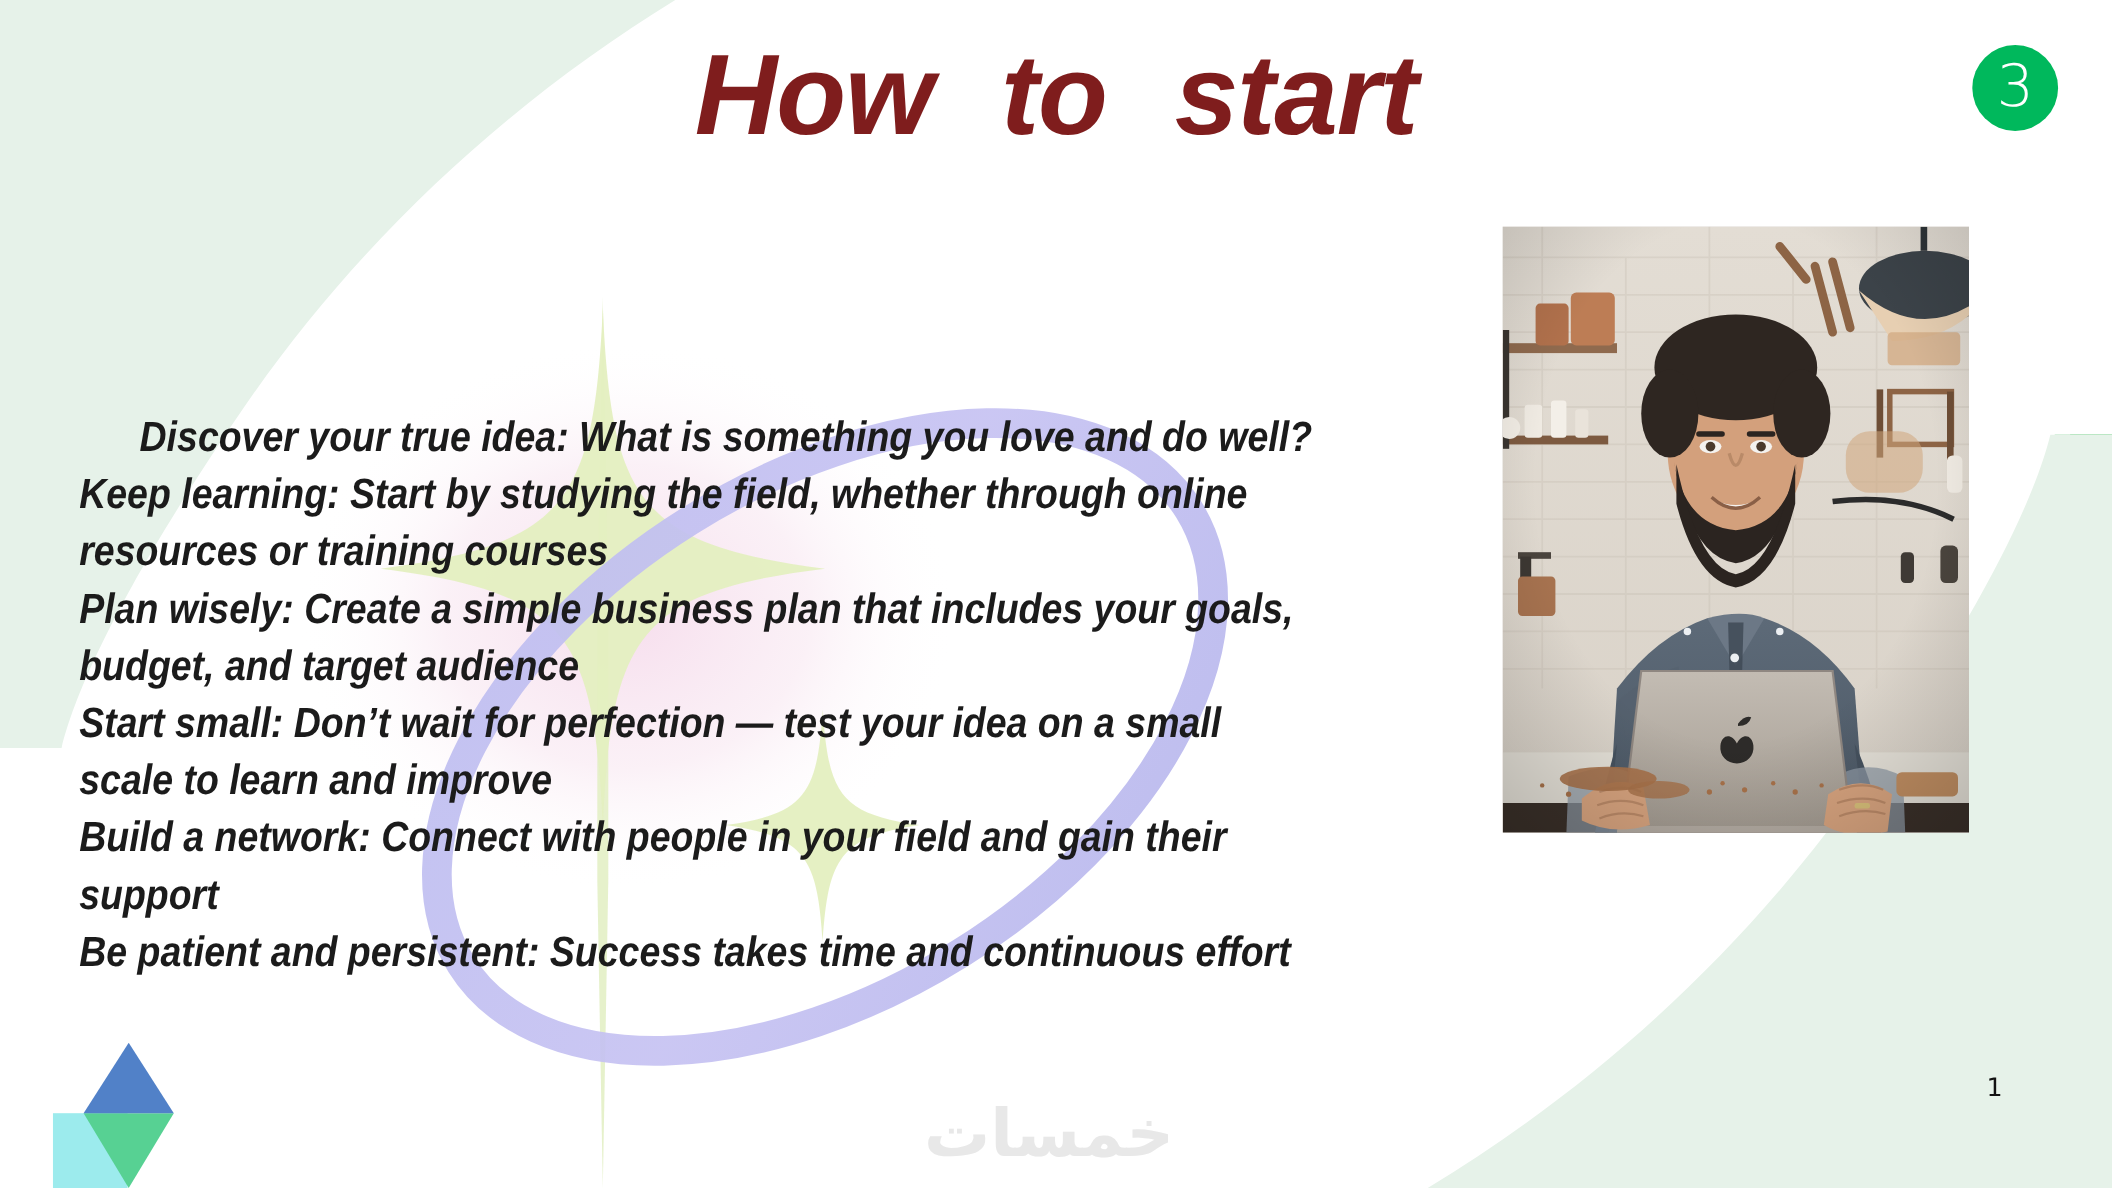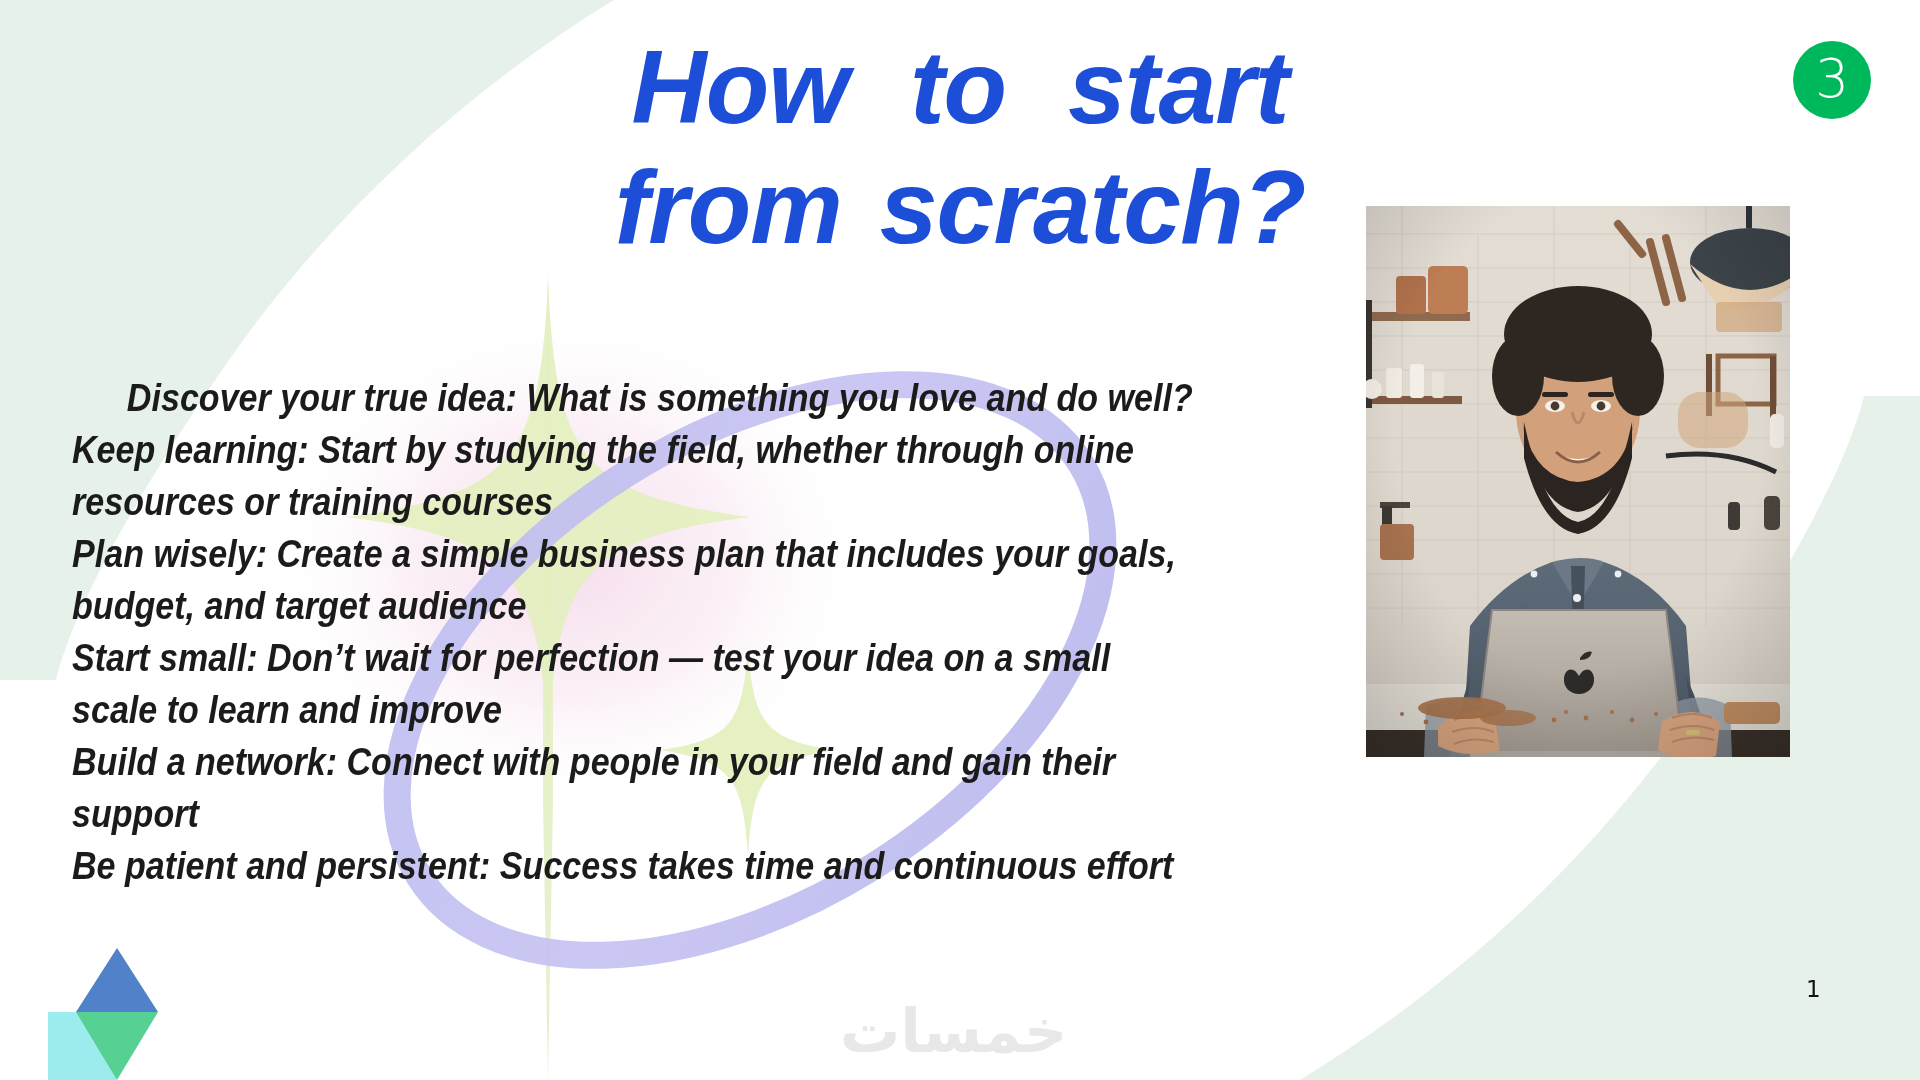--- a/index.html
+++ b/index.html
@@ -14,21 +14,21 @@
 
   
   #bg-art{position:absolute;left:250px;top:270px;width:1000px;height:810px;pointer-events:none;}
 
   
   #title{
     position:absolute;left:430px;top:28px;width:1060px;
     font-weight:bold;font-style:italic;
     font-size:104px;line-height:1.15;
     letter-spacing:-1px;
-    color:#1d4ed8;
+    color:#7f1d1d;
     text-align:center;
     white-space:pre-line;
     word-spacing:34px;
   }
   #title .l2{word-spacing:10px;}
 
   
   #badge{
     position:absolute;left:1793px;top:41px;width:78px;height:78px;
     border-radius:50%;
@@ -161,21 +161,21 @@
            C514 491 503 509 498 586
            C493 509 482 491 410 480
            C482 470 493 452 498 375 Z" fill="#e4efc0" opacity="0.95"></path>
 
       <g transform="rotate(-32 500 400)">
         <ellipse cx="500" cy="400" rx="390" ry="232" fill="none" stroke="url(#ringgrad)" stroke-width="27" opacity="0.92"></ellipse>
       </g>
     </svg>
   </div>
 
-  <div id="title"><span>How   to   start</span><br><span class="l2">from scratch?</span></div>
+  <div id="title"><span>How   to   start</span><br></div>
 
   <div id="badge" style="background: rgb(0, 184, 92);">
     <span>3</span>
   </div>
 
   <div id="body-copy">
     <p class="first">Discover your true idea: What is something you love and do well?</p>
     <p>Keep learning: Start by studying the field, whether through online</p>
     <p>resources or training courses</p>
     <p>Plan wisely: Create a simple business plan that includes your goals,</p>

